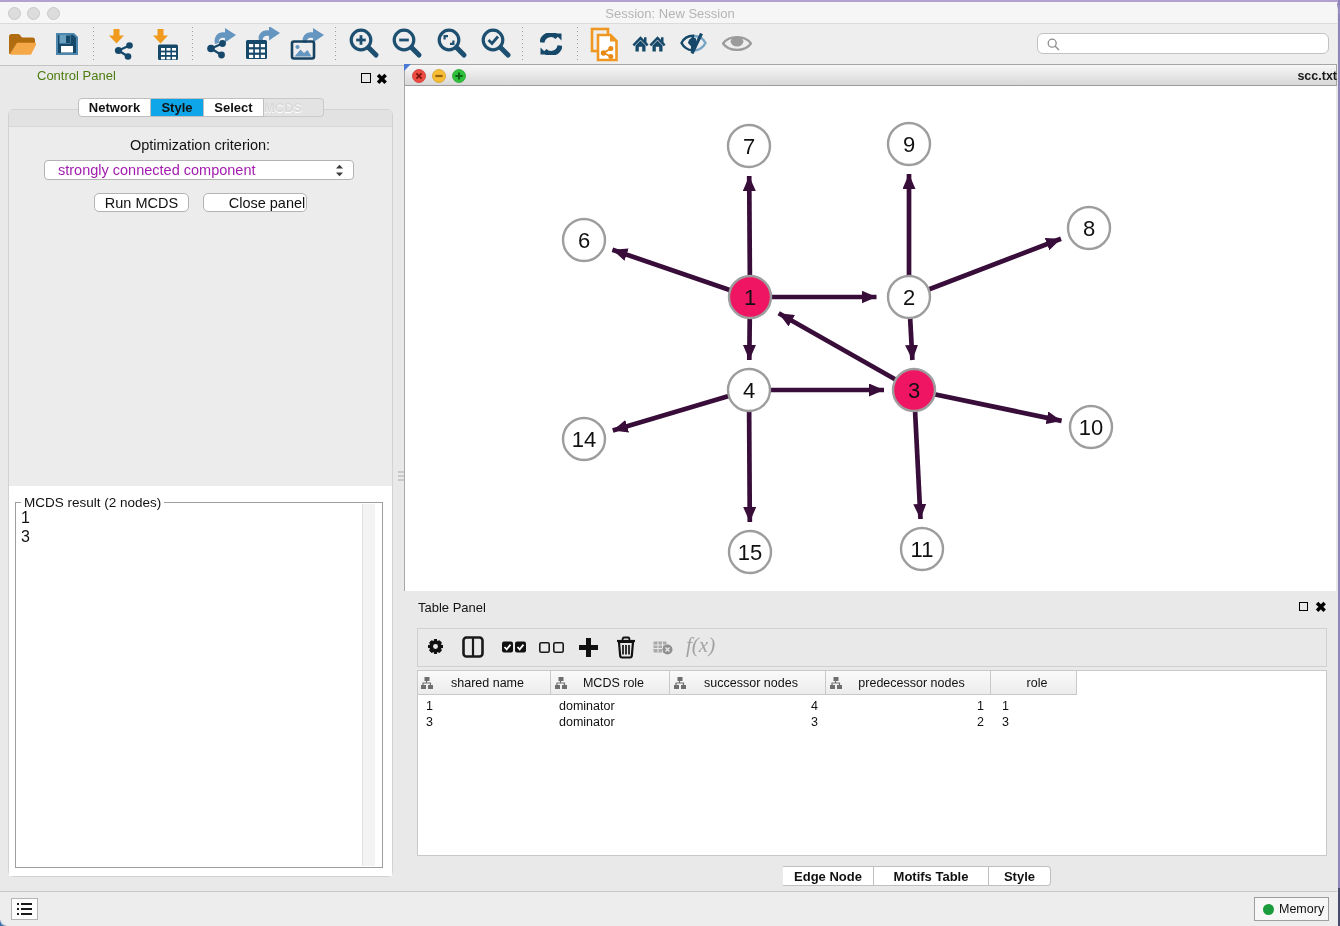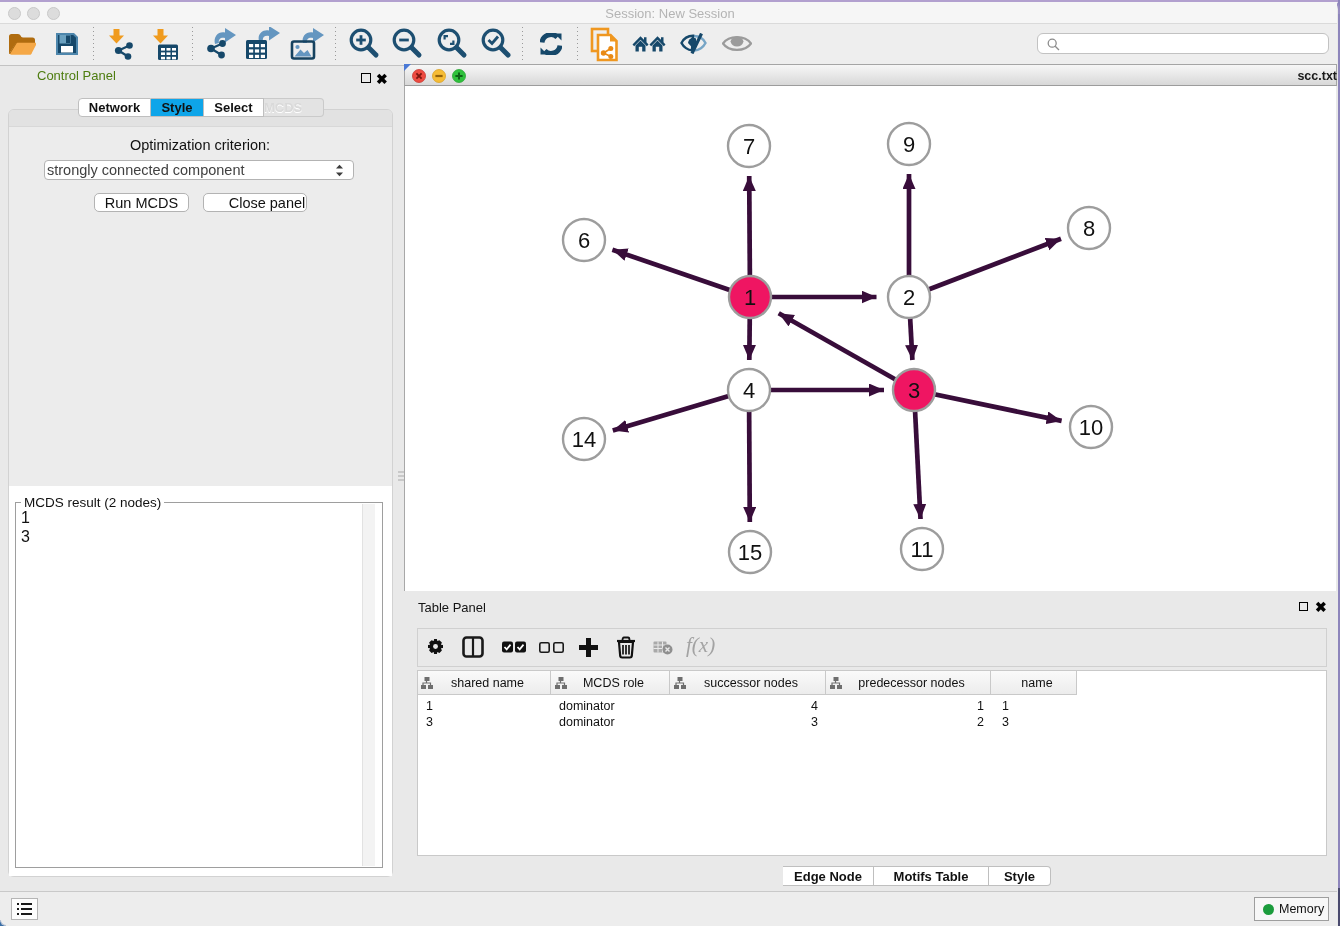--- a/index.html
+++ b/index.html
@@ -188,21 +188,21 @@
 <div class="abs" style="left:8px;top:109px;width:385px;height:768px;background:#ececec;border:1px solid #d2d2d2;border-radius:6px;"></div>
 <div class="abs" style="left:9px;top:110px;width:383px;height:17px;background:#e2e2e2;border-bottom:1px solid #d8d8d8;border-radius:5px 5px 0 0;"></div>
 
 <div class="abs" style="left:78px;top:98px;width:73px;height:19px;background:#fff;border:1px solid #bfbfbf;border-radius:4px 0 0 4px;text-align:center;font-size:13px;font-weight:600;color:#111;line-height:18px;">Network</div>
 <div class="abs" style="left:151px;top:98px;width:53px;height:19px;background:#0ea5e9;border:1px solid #bfbfbf;border-left:none;text-align:center;font-size:13px;font-weight:600;color:#111;line-height:18px;">Style</div>
 <div class="abs" style="left:204px;top:98px;width:60px;height:19px;background:#fff;border:1px solid #bfbfbf;border-left:none;text-align:center;font-size:13px;font-weight:600;color:#111;line-height:18px;">Select</div>
 <div class="abs" style="left:264px;top:98px;width:60px;height:19px;background:#e3e3e3;border:1px solid #cacaca;border-left:none;border-radius:0 4px 4px 0;text-align:left;font-size:13px;font-weight:600;color:#d9d9d9;text-shadow:0 1px 0 #fff;line-height:18px;">MCDS</div>
 
 <div class="abs" style="left:0;top:137px;width:400px;text-align:center;font-size:14.5px;color:#111;">Optimization criterion:</div>
 
-<div class="abs" style="left:44px;top:160px;width:310px;height:20px;background:#fff;border:1px solid #b3b3b3;border-radius:4px;font-size:14.5px;color:#404040;line-height:19px;padding-left:2px;">strongly connected component
+<div class="abs" style="left:44px;top:160px;width:310px;height:20px;background:#fff;border:1px solid #b3b3b3;border-radius:4px;font-size:14.5px;color:#a21caf;line-height:19px;padding-left:13px;">strongly connected component
 <svg width="9" height="13" viewBox="0 0 9 13" style="position:absolute;right:9px;top:3px;">
       <path d="M1 4.6 L4.5 0.8 L8 4.6 Z" fill="#3c3c3c"></path>
       <path d="M1 8.4 L4.5 12.2 L8 8.4 Z" fill="#3c3c3c"></path>
     </svg>
 </div>
 
 <div class="abs" style="left:94px;top:193px;width:95px;height:19px;background:#fff;border:1px solid #b3b3b3;border-radius:5px;text-align:center;font-size:14.5px;color:#111;line-height:18px;">Run MCDS</div>
 <div class="abs" style="left:203px;top:193px;width:104px;height:19px;background:#fff;border:1px solid #b3b3b3;border-radius:5px;text-align:center;font-size:14.5px;color:#111;line-height:18px;padding-left:24px;">Close panel</div>
 
 <div class="abs" style="left:9px;top:486px;width:383px;height:390px;background:#fff;"></div>
@@ -343,21 +343,21 @@
 
 <div class="abs" style="left:686px;top:633px;font-family:'Liberation Serif',serif;font-style:italic;font-size:21px;color:#a3a3a3;">f(x)</div>
 </div>
 
 <div class="abs" style="left:417px;top:670px;width:910px;height:186px;background:#fff;border:1px solid #c9c9c9;"></div>
 <div id="table-header">
 <div class="hcell" style="left:418px;width:133px;">shared name</div>
 <div class="hcell" style="left:551px;width:119px;">MCDS role</div>
 <div class="hcell" style="left:670px;width:156px;">successor nodes</div>
 <div class="hcell" style="left:826px;width:165px;">predecessor nodes</div>
-<div class="hcell" style="left:991px;width:86px;">name</div>
+<div class="hcell" style="left:991px;width:86px;">role</div>
 <svg class="tree" style="left:421px;">
       <use href="#treeicon"></use>
     </svg>
 <svg class="tree" style="left:555px;">
       <use href="#treeicon"></use>
     </svg>
 <svg class="tree" style="left:674px;">
       <use href="#treeicon"></use>
     </svg>
 <svg class="tree" style="left:830px;">

